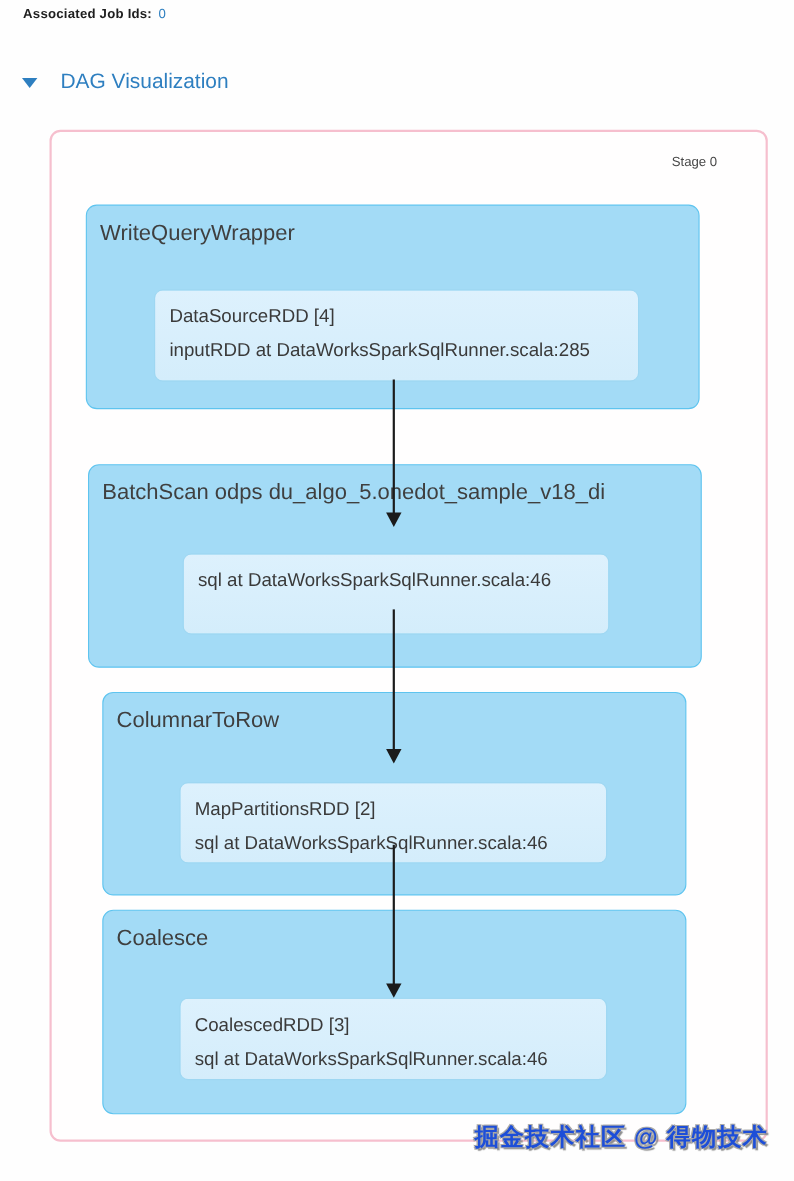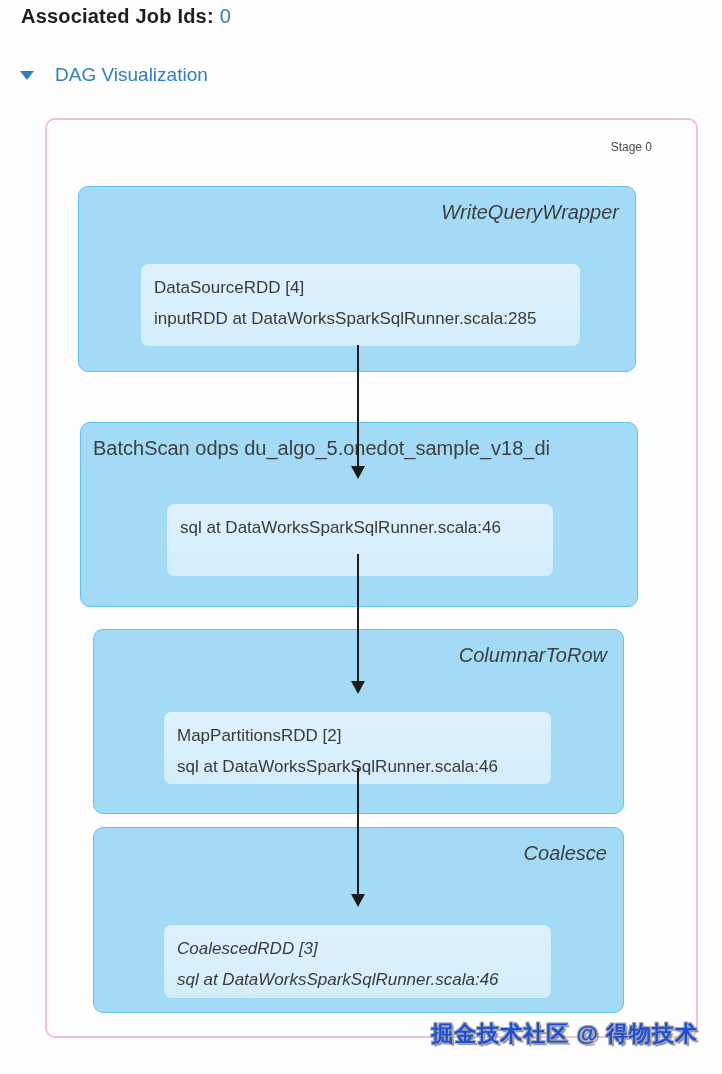--- a/index.html
+++ b/index.html
@@ -17,21 +17,21 @@
     position:relative;
     width:722px;height:1074px;
     background:#fefefe;
     font-family:"Liberation Sans", sans-serif;
     overflow:hidden;
   }
 
   
   .jobids{
     position:absolute;left:21px;top:5px;
-    font-size:20px;font-weight:bold;color:#1e1e1e;
+    font-size:12px;font-weight:bold;color:#1e1e1e;
     letter-spacing:0.2px;
   }
   .jobids .val{
     font-weight:normal;color:var(--link-blue);
     text-decoration:none;margin-left:6px;cursor:pointer;
   }
   .dag-toggle{
     position:absolute;left:20px;top:64px;
     display:flex;align-items:center;gap:21px;
     font-size:19px;color:var(--link-blue);cursor:pointer;
@@ -68,39 +68,39 @@
   .op1{left:78px;top:186px;width:558px;height:186px;}
   .op2{left:80px;top:422px;width:558px;height:185px;}
   .op3{left:93px;top:629px;width:531px;height:185px;}
   .op4{left:93px;top:827px;width:531px;height:186px;}
 
   .op-title{
     font-size:20px;color:var(--title-text);
     padding:14px 16px 0 12px;
     white-space:nowrap;overflow:hidden;
   }
-  .op-title.align-right{text-align:right;font-style:italic;}
+  .op-title.align-right{}
   .op-title.align-left{text-align:left;}
 
   
   .rdd{
     position:absolute;
     background:linear-gradient(180deg,#ddf1fd 0%,#d4edfb 100%);
     border:1px solid var(--rdd-border-blue);
     border-radius:8px;
     box-sizing:border-box;
     padding:8px 13px 0 13px;
     font-size:17px;color:#3a3a3a;
     line-height:31px;
     white-space:nowrap;overflow:hidden;
   }
   .rdd1{left:61px;top:76px;width:441px;height:84px;}
   .rdd2{left:85px;top:80px;width:388px;height:74px;}
   .rdd3{left:69px;top:81px;width:389px;height:74px;}
-  .rdd4{left:69px;top:96px;width:389px;height:75px;font-style:italic;}
+  .rdd4{left:69px;top:79px;width:389px;height:75px;}
 
   
   .edge{
     position:absolute;left:357px;width:2px;
     background:var(--arrow-black);
     z-index:5;
   }
   .edge::after{
     content:"";position:absolute;left:-6px;bottom:-12px;
     width:0;height:0;

